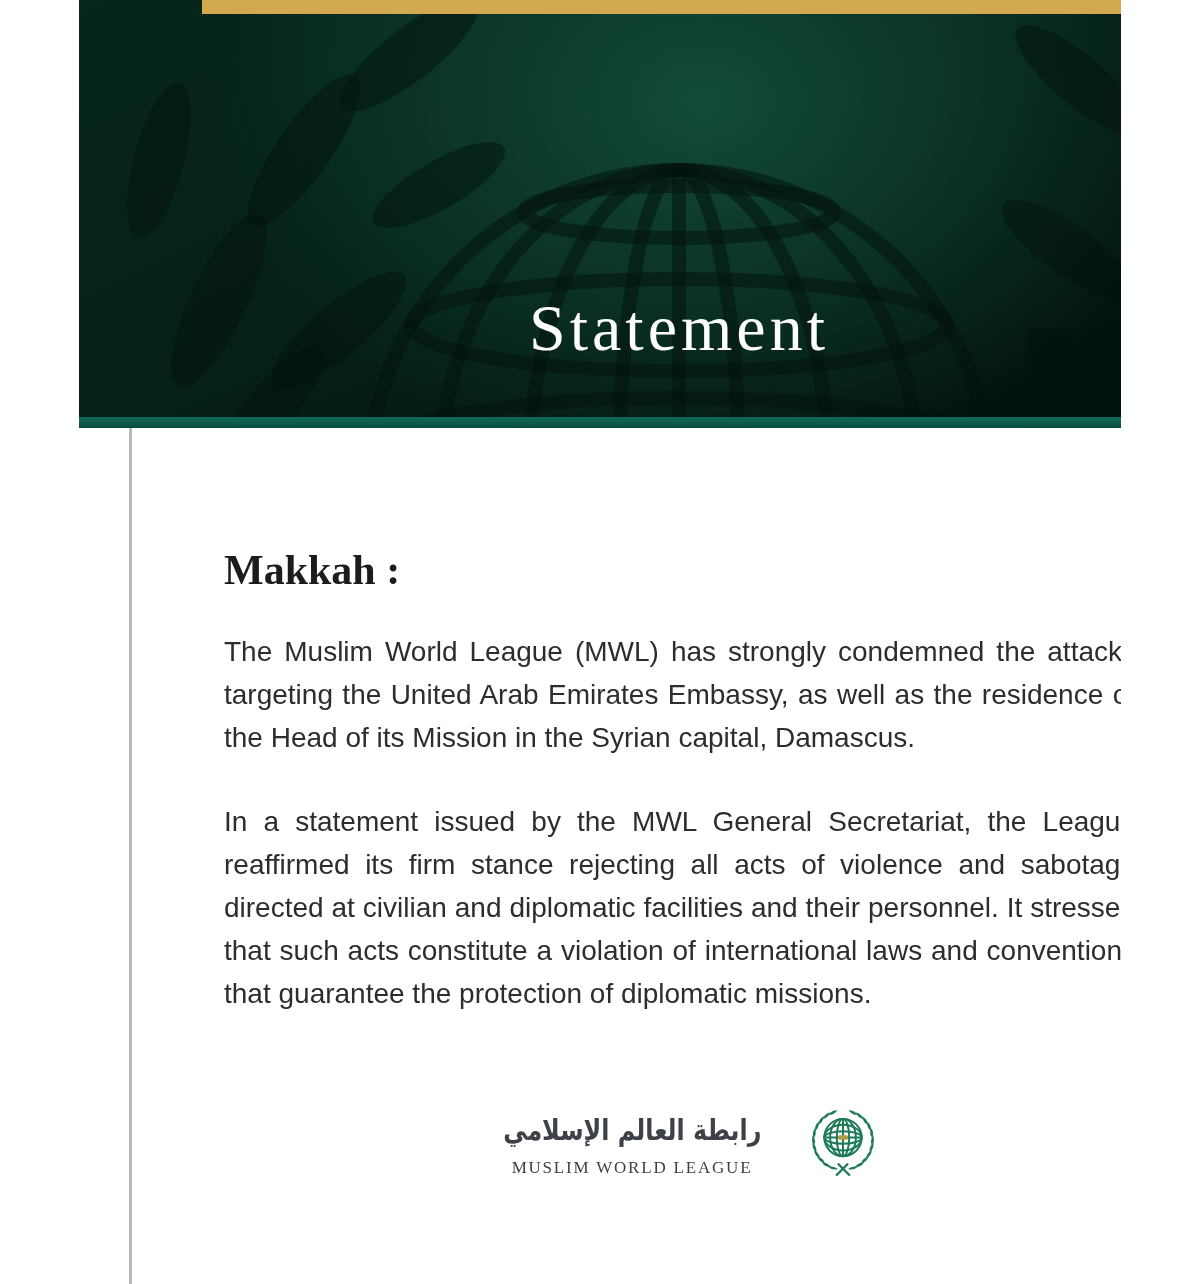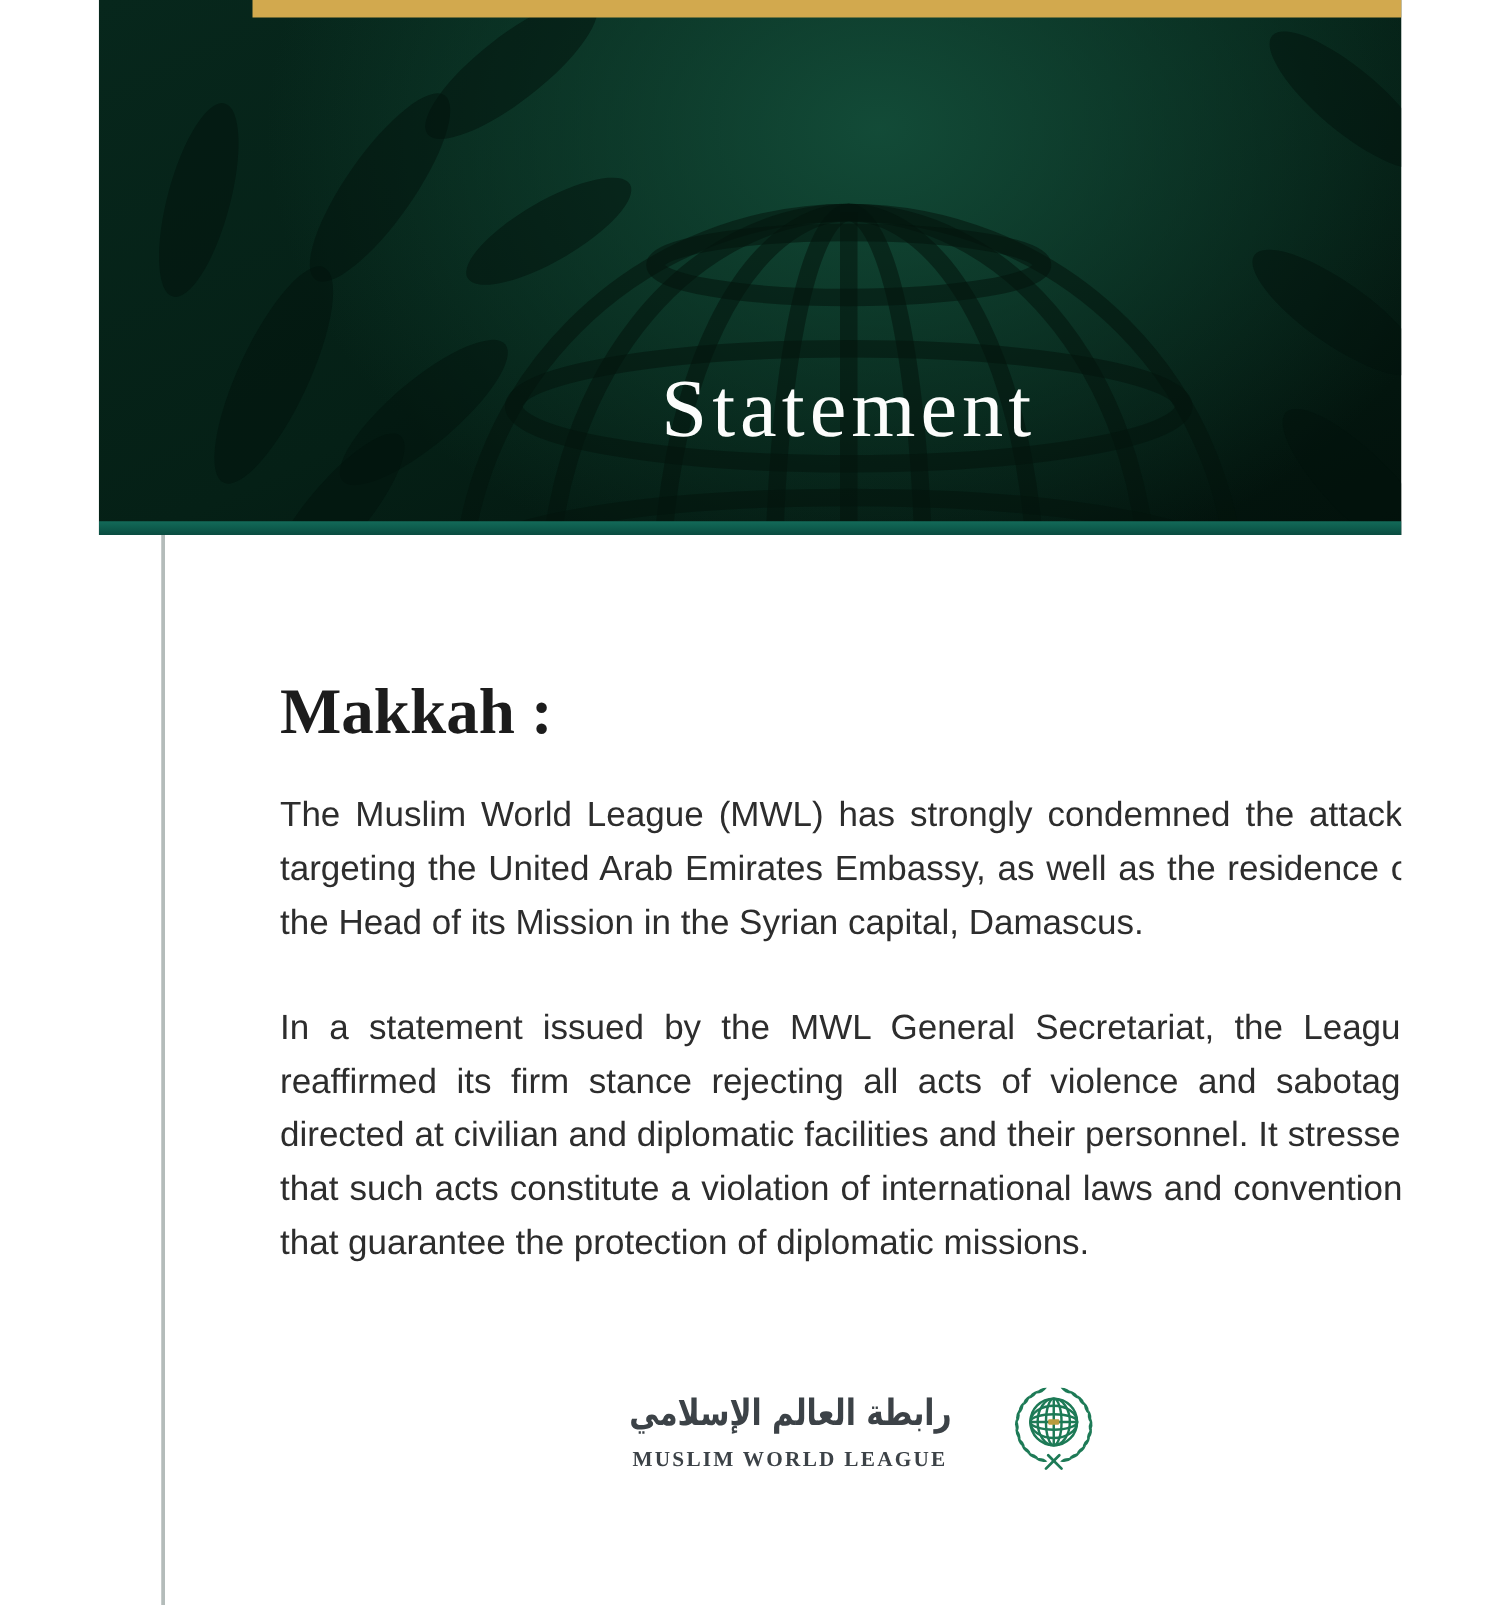--- a/index.html
+++ b/index.html
@@ -41,21 +41,21 @@
   }
 
   
   .rule{position:absolute;top:428px;bottom:0;width:3px;background:#b4bcba;}
   .rule-left{left:50px;}
   .rule-right{left:1146px;}
 
   .location-heading{
     position:absolute;left:145px;top:548px;
     font-family:"Liberation Serif",serif;
-    font-size:52px;font-weight:700;color:#1c1c1c;
+    font-size:42px;font-weight:700;color:#1c1c1c;
     line-height:44px;
   }
   .body-para{
     position:absolute;left:145px;width:912px;
     font-size:28px;line-height:43px;color:#2d2d2d;
     text-align:justify;margin:0;
   }
   .para-1{top:630px;}
   .para-2{top:800px;}
 
@@ -68,21 +68,21 @@
   .logo-text-col{display:flex;flex-direction:column;align-items:center;}
   .logo-arabic{
     font-family:"DejaVu Sans",sans-serif;
     font-size:29px;font-weight:700;color:#3c4247;
     white-space:nowrap;direction:rtl;
     transform:scale(0.82,1);transform-origin:center;
     line-height:48px;
   }
   .logo-wordmark{
     font-family:"Liberation Serif",serif;
-    font-size:17px;font-weight:700;letter-spacing:1.8px;
+    font-size:17px;font-weight:400;letter-spacing:1.8px;
     color:#3c4247;margin-top:4px;white-space:nowrap;
   }
   .emblem{display:block;}
 </style>
 </head>
 <body>
 
 <div class="page">
 
   <div class="header">

